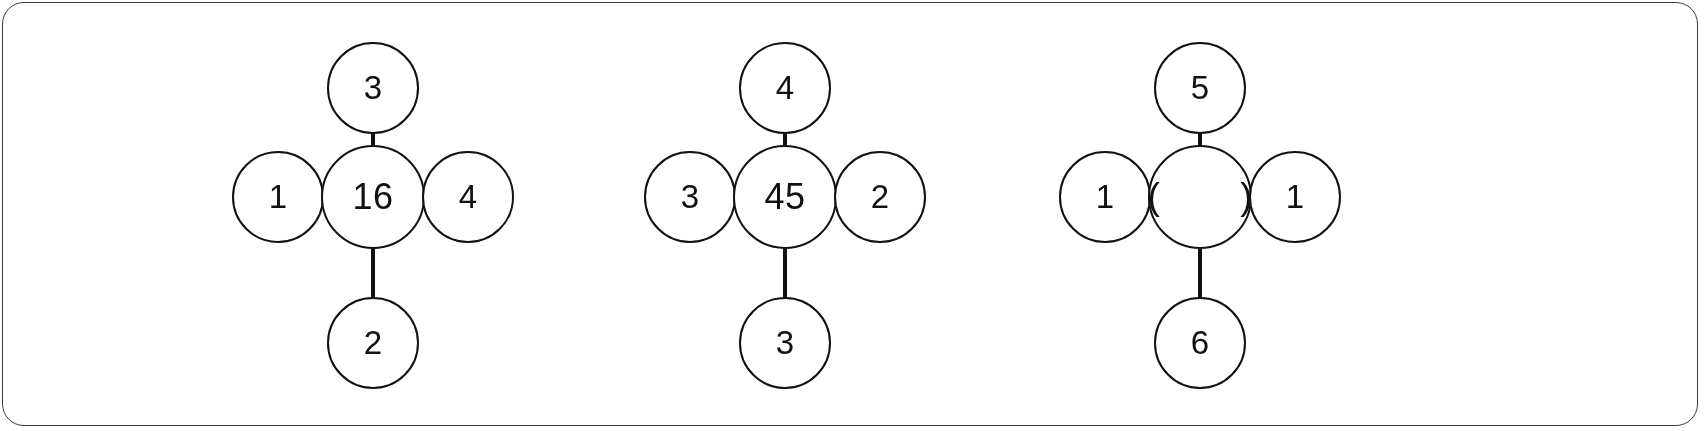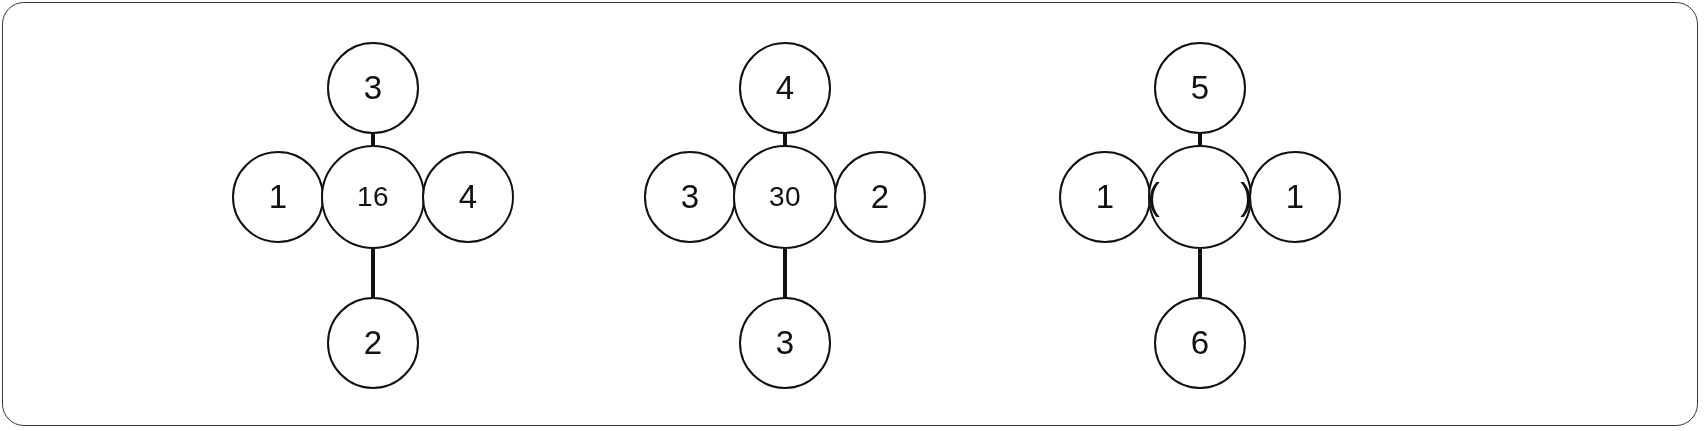--- a/index.html
+++ b/index.html
@@ -56,21 +56,21 @@
     justify-content: center;
     color: #111111;
     z-index: 2;
     white-space: pre;
   }
   .node.center {
     width: 104px;
     height: 104px;
     left: 138px;
     top: 145px;
-    font-size: 28px;
+    font-size: 36px;
     letter-spacing: 0.5px;
   }
   .node.satellite {
     width: 92px;
     height: 92px;
     font-size: 33px;
   }
   .node.top    { left: 144px; top: 42px; }
   .node.bottom { left: 144px; top: 297px; }
   .node.left   { left: 49px;  top: 151px; }
@@ -113,21 +113,21 @@
       <div class="node satellite bottom">2</div>
     </div>
 
     <div class="cluster cluster-2">
       <div class="link v-top"></div>
       <div class="link v-bottom"></div>
       <div class="link h-left"></div>
       <div class="link h-right"></div>
       <div class="node satellite top">4</div>
       <div class="node satellite left">3</div>
-      <div class="node center">30</div>
+      <div class="node center">45</div>
       <div class="node satellite right">2</div>
       <div class="node satellite bottom">3</div>
     </div>
 
     <div class="cluster cluster-3">
       <div class="link v-top"></div>
       <div class="link v-bottom"></div>
       <div class="link h-left"></div>
       <div class="link h-right"></div>
       <div class="node satellite top">5</div>

